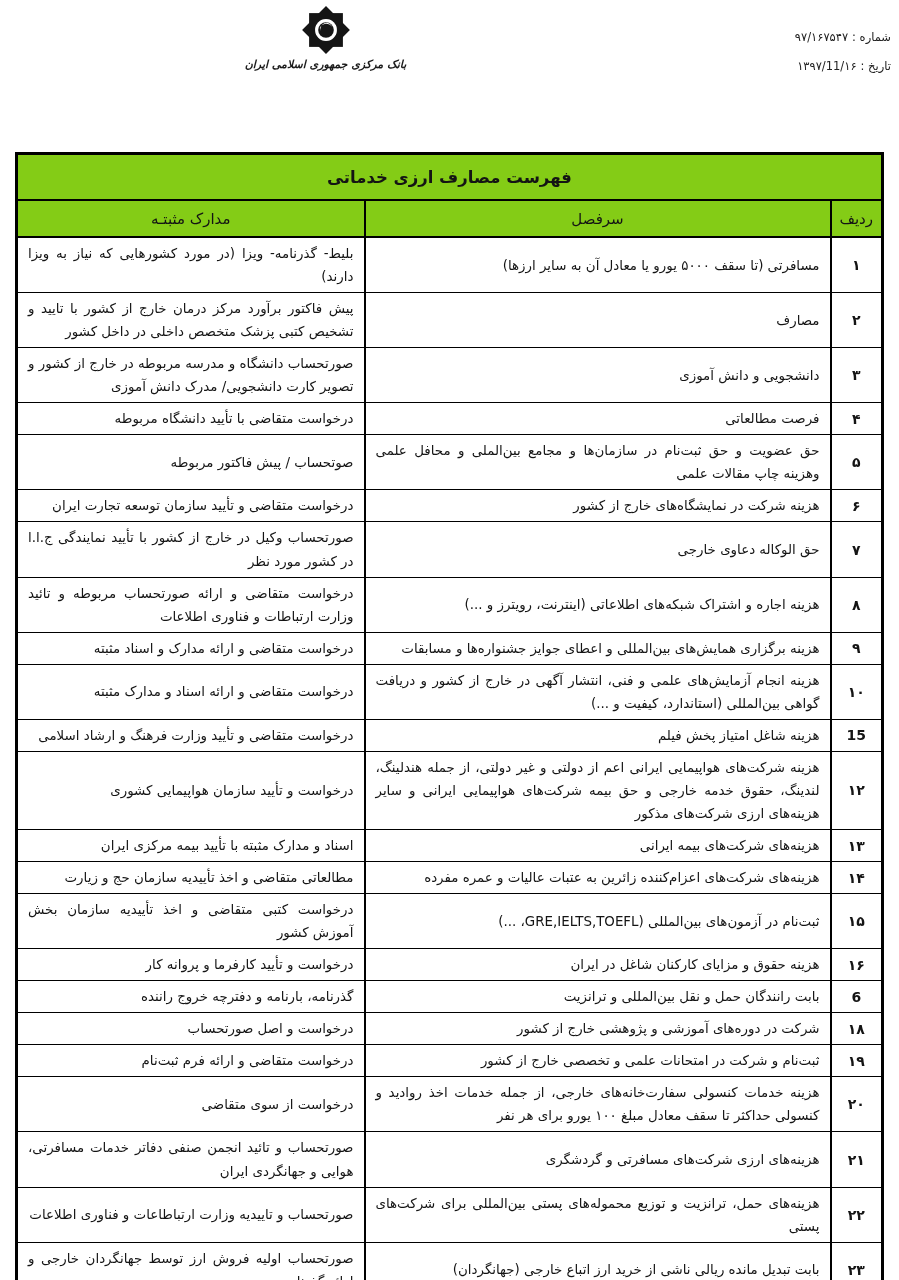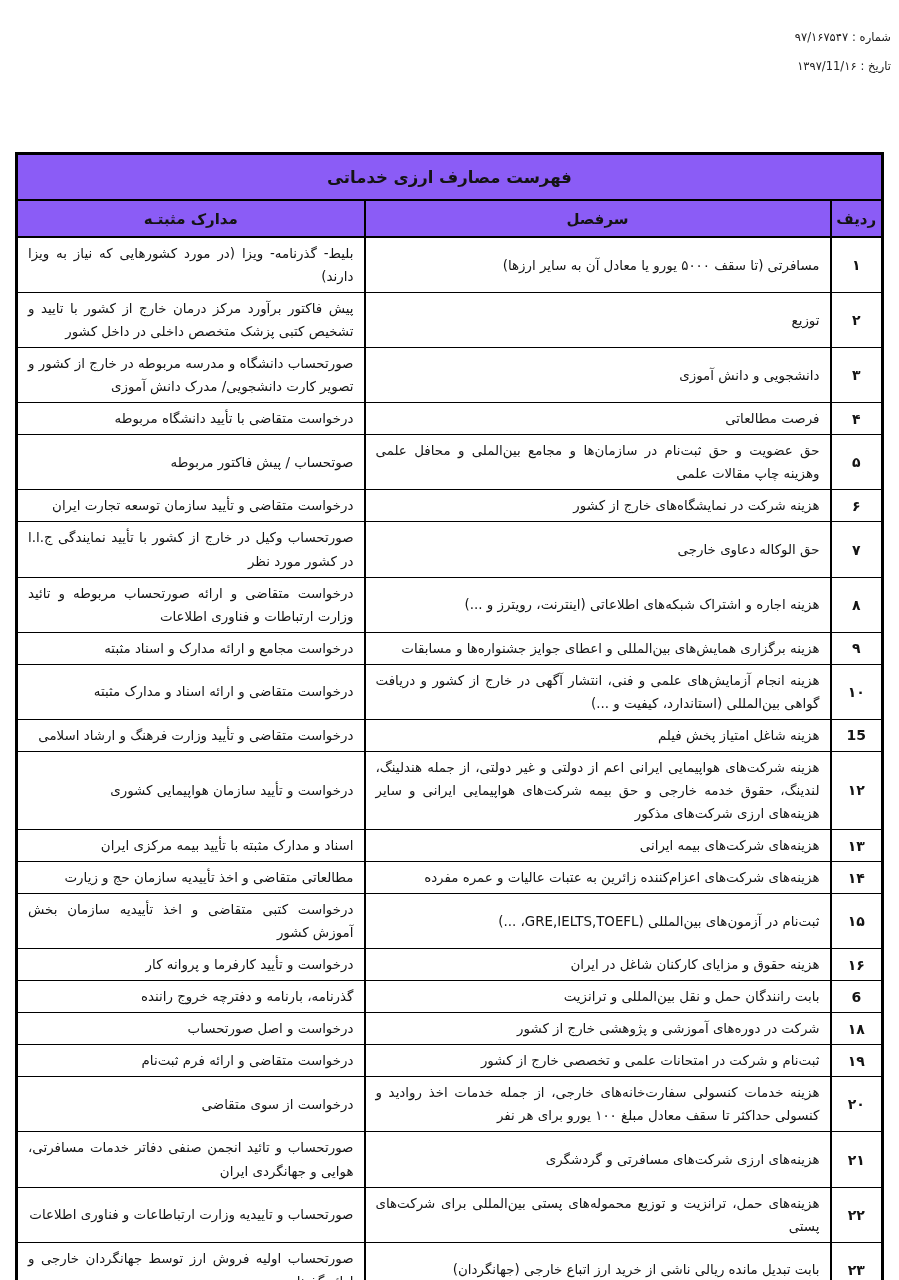--- a/index.html
+++ b/index.html
@@ -25,36 +25,48 @@
   }
   col.c-no{width:52px;}
   col.c-cat{width:466px;}
   col.c-doc{width:348px;}
   th,td{border:1px solid #000;border-left-width:2px;border-right-width:2px;vertical-align:middle;}
   tr.title-row th{
     height:42px;font-size:16.5px;font-weight:bold;text-align:center;
     border-bottom-width:2px;
   }
   tr.head-row th{
-    height:33px;font-size:15px;font-weight:bold;text-align:center;
+    height:33px;font-size:15px;font-weight:normal;text-align:center;
     border-bottom-width:2px;
   }
-  .hd-bg{background:#8b5cf6;}
+  .hd-bg{background:#84cc16;}
   td.no{text-align:center;font-size:14px;font-weight:bold;}
   td.cat,td.doc{
     font-size:13.4px;line-height:1.72;padding:4px 10px;
     text-align:justify;text-align-last:right;
   }
   tbody td{background:#fff;}
 </style>
 </head>
 <body>
 
 <div class="page">
 
+  <div class="logo-block">
+    <svg class="logo-emblem" width="54" height="52" viewBox="0 0 100 100" aria-hidden="true">
+      <g fill="none" stroke="#151515" stroke-width="13">
+        <rect x="24" y="24" width="52" height="52"></rect>
+        <rect x="24" y="24" width="52" height="52" transform="rotate(45 50 50)"></rect>
+      </g>
+      <circle cx="50" cy="50" r="21" fill="#ffffff"></circle>
+      <circle cx="50" cy="50" r="15" fill="#151515"></circle>
+      <path d="M38 46 A 14 14 0 0 1 62 44 A 11 11 0 0 0 40 52 Z" fill="#ffffff"></path>
+    </svg>
+    <div class="bank-name">بانک مرکزی جمهوری اسلامی ایران</div>
+  </div>
 
   <div class="ref-block">
     <div class="ref-line">
       <span>شماره :</span>
       <span>۹۷/۱۶۷۵۴۷</span>
     </div>
     <div class="ref-line">
       <span>تاریخ :</span>
       <span>۱۳۹۷/11/۱۶</span>
     </div>
@@ -77,21 +89,21 @@
       </tr>
     </thead>
     <tbody>
       <tr>
           <td class="no">۱</td>
           <td class="cat">مسافرتی (تا سقف ۵۰۰۰ یورو یا معادل آن به سایر ارزها)</td>
           <td class="doc">بلیط- گذرنامه- ویزا (در مورد کشورهایی که نیاز به ویزا دارند)</td>
         </tr>
       <tr>
           <td class="no">۲</td>
-          <td class="cat">توزیع</td>
+          <td class="cat">مصارف</td>
           <td class="doc">پیش فاکتور برآورد مرکز درمان خارج از کشور با تایید و تشخیص کتبی پزشک متخصص داخلی در داخل کشور</td>
         </tr>
       <tr>
           <td class="no">۳</td>
           <td class="cat">دانشجویی و دانش آموزی</td>
           <td class="doc">صورتحساب دانشگاه و مدرسه مربوطه در خارج از کشور و تصویر کارت دانشجویی/ مدرک دانش آموزی</td>
         </tr>
       <tr>
           <td class="no">۴</td>
           <td class="cat">فرصت مطالعاتی</td>
@@ -113,21 +125,21 @@
           <td class="doc">صورتحساب وکیل در خارج از کشور با تأیید نمایندگی ج.ا.ا در کشور مورد نظر</td>
         </tr>
       <tr>
           <td class="no">۸</td>
           <td class="cat">هزینه اجاره و اشتراک شبکه‌های اطلاعاتی (اینترنت، رویترز و ...)</td>
           <td class="doc">درخواست متقاضی و ارائه صورتحساب مربوطه و تائید وزارت ارتباطات و فناوری اطلاعات</td>
         </tr>
       <tr>
           <td class="no">۹</td>
           <td class="cat">هزینه برگزاری همایش‌های بین‌المللی و اعطای جوایز جشنواره‌ها و مسابقات</td>
-          <td class="doc">درخواست مجامع و ارائه مدارک و اسناد مثبته</td>
+          <td class="doc">درخواست متقاضی و ارائه مدارک و اسناد مثبته</td>
         </tr>
       <tr>
           <td class="no">۱۰</td>
           <td class="cat">هزینه انجام آزمایش‌های علمی و فنی، انتشار آگهی در خارج از کشور و دریافت گواهی بین‌المللی (استاندارد، کیفیت و ...)</td>
           <td class="doc">درخواست متقاضی و ارائه اسناد و مدارک مثبته</td>
         </tr>
       <tr>
           <td class="no">15</td>
           <td class="cat">هزینه شاغل امتیاز پخش فیلم</td>
           <td class="doc">درخواست متقاضی و تأیید وزارت فرهنگ و ارشاد اسلامی</td>

